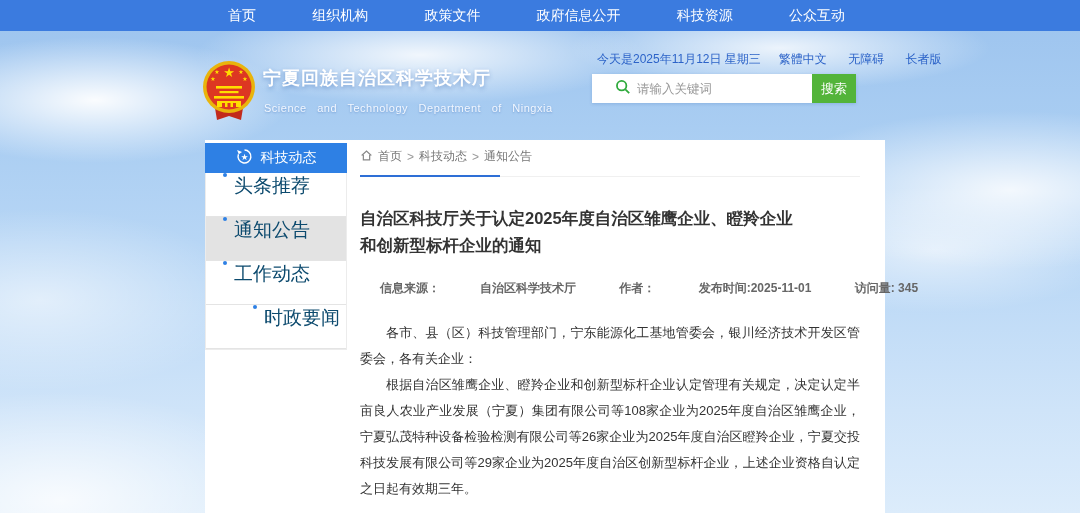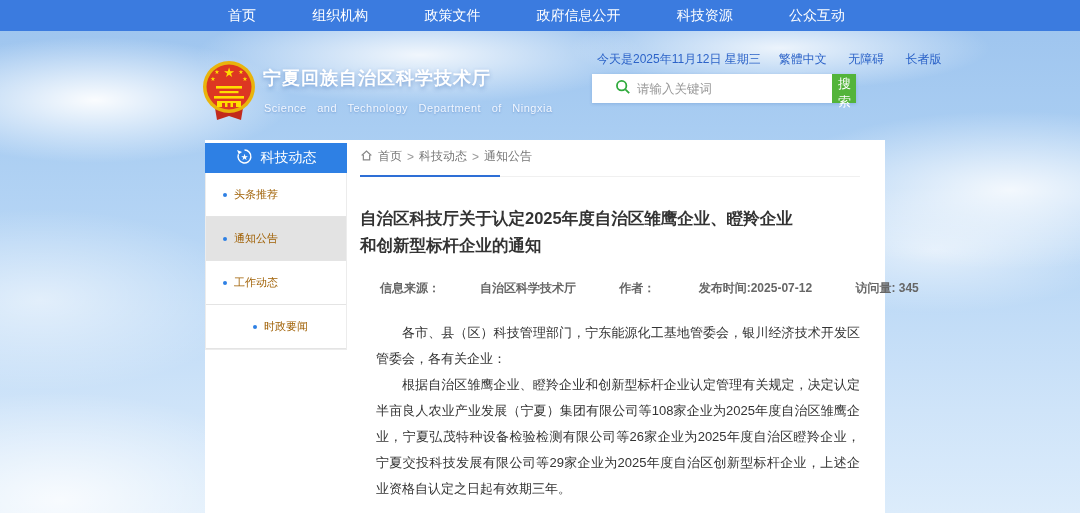--- a/index.html
+++ b/index.html
@@ -36,50 +36,50 @@
     font-size:12px;color:#2c63c8;z-index:4;white-space:nowrap;}
   .quick-links a{color:#2c63c8;text-decoration:none;margin-left:18px;cursor:pointer;}
 
   .search-bar{position:absolute;left:592px;top:74px;width:264px;height:29px;display:flex;z-index:4;
     box-shadow:0 1px 3px rgba(60,110,180,.25);}
   .search-box{flex:1;background:#ffffff;display:flex;align-items:center;padding-left:23px;}
   .search-box svg{flex:0 0 auto;}
   .search-box input{border:none;outline:none;background:transparent;font-size:12.5px;color:#555;
     width:100%;padding:0 6px;font-family:inherit;}
   .search-box input::placeholder{color:#999;}
-  .search-btn{width:24px;background:#53b43a;color:#fff;border:none;font-size:13px;cursor:pointer;font-family:inherit;}
+  .search-btn{width:44px;background:#53b43a;color:#fff;border:none;font-size:13px;cursor:pointer;font-family:inherit;}
 
   
   .panel{position:absolute;left:205px;top:140px;width:680px;height:373px;background:#ffffff;z-index:3;}
 
   
   .sidebar{position:absolute;left:0;top:3px;width:142px;}
   .sidebar-header{height:30px;background:#2e80e4;color:#fff;display:flex;align-items:center;
     justify-content:center;gap:8px;font-size:14px;}
   .side-list{list-style:none;margin:0;padding:0;border:1px solid #ececec;border-top:none;}
-  .side-item{height:43px;display:flex;align-items:center;padding-left:17px;font-size:11px;color:#a16207;
+  .side-item{height:43px;display:flex;align-items:flex-start;padding-left:17px;font-size:19px;color:#0c4a6e;
     border-bottom:1px solid #e4e4e4;background:#ffffff;cursor:pointer;}
   .side-item:last-child{border-bottom:1px solid #e4e4e4;padding-left:47px;}
   .side-item.active{background:#e3e3e3;}
   .dot{width:4px;height:4px;border-radius:50%;background:#2e80e4;margin-right:7px;flex:0 0 auto;}
 
   
   .main{position:absolute;left:155px;top:8px;width:500px;}
   .breadcrumb{display:flex;align-items:center;gap:5px;font-size:12px;color:#777;
     padding-bottom:11px;border-bottom:1px solid #f0f0f0;position:relative;}
   .breadcrumb a{color:#777;text-decoration:none;cursor:pointer;}
   .breadcrumb .sep{color:#999;}
   .breadcrumb::after{content:'';position:absolute;left:0;bottom:-1px;width:140px;height:2px;background:#2e6fd6;}
 
   .article-title{margin:28px 0 0 0;text-align:left;font-size:16.5px;font-weight:bold;color:#333;line-height:27px;}
 
   .meta{margin-top:21px;text-align:center;font-size:12px;color:#666;white-space:nowrap;}
   .meta span{margin:0 20px;font-weight:bold;}
 
-  .article-body{margin-top:23px;font-size:13px;color:#333;line-height:26px;text-align:justify;margin-left:16px;}
+  .article-body{margin-top:23px;font-size:13px;color:#333;line-height:26px;text-align:justify;}
   .article-body p{margin:0;text-indent:2em;}
 </style>
 </head>
 <body>
 
 <div class="page">
   <div class="sky"></div>
 
   <nav class="topnav">
     <a>首页</a>
@@ -183,21 +183,21 @@
       </div>
 
       <h1 class="article-title">
         <div>自治区科技厅关于认定2025年度自治区雏鹰企业、瞪羚企业</div>
         <div>和创新型标杆企业的通知</div>
       </h1>
 
       <div class="meta">
         <span>信息来源：</span><span>自治区科学技术厅</span>
         <span>作者：</span>
-        <span>发布时间:2025-07-12</span>
+        <span>发布时间:2025-11-01</span>
         <span>访问量: 345</span>
       </div>
 
       <div class="article-body">
         <p>各市、县（区）科技管理部门，宁东能源化工基地管委会，银川经济技术开发区管委会，各有关企业：</p>
         <p>根据自治区雏鹰企业、瞪羚企业和创新型标杆企业认定管理有关规定，决定认定半亩良人农业产业发展（宁夏）集团有限公司等108家企业为2025年度自治区雏鹰企业，宁夏弘茂特种设备检验检测有限公司等26家企业为2025年度自治区瞪羚企业，宁夏交投科技发展有限公司等29家企业为2025年度自治区创新型标杆企业，上述企业资格自认定之日起有效期三年。</p>
       </div>
 
     </main>
   </div>

